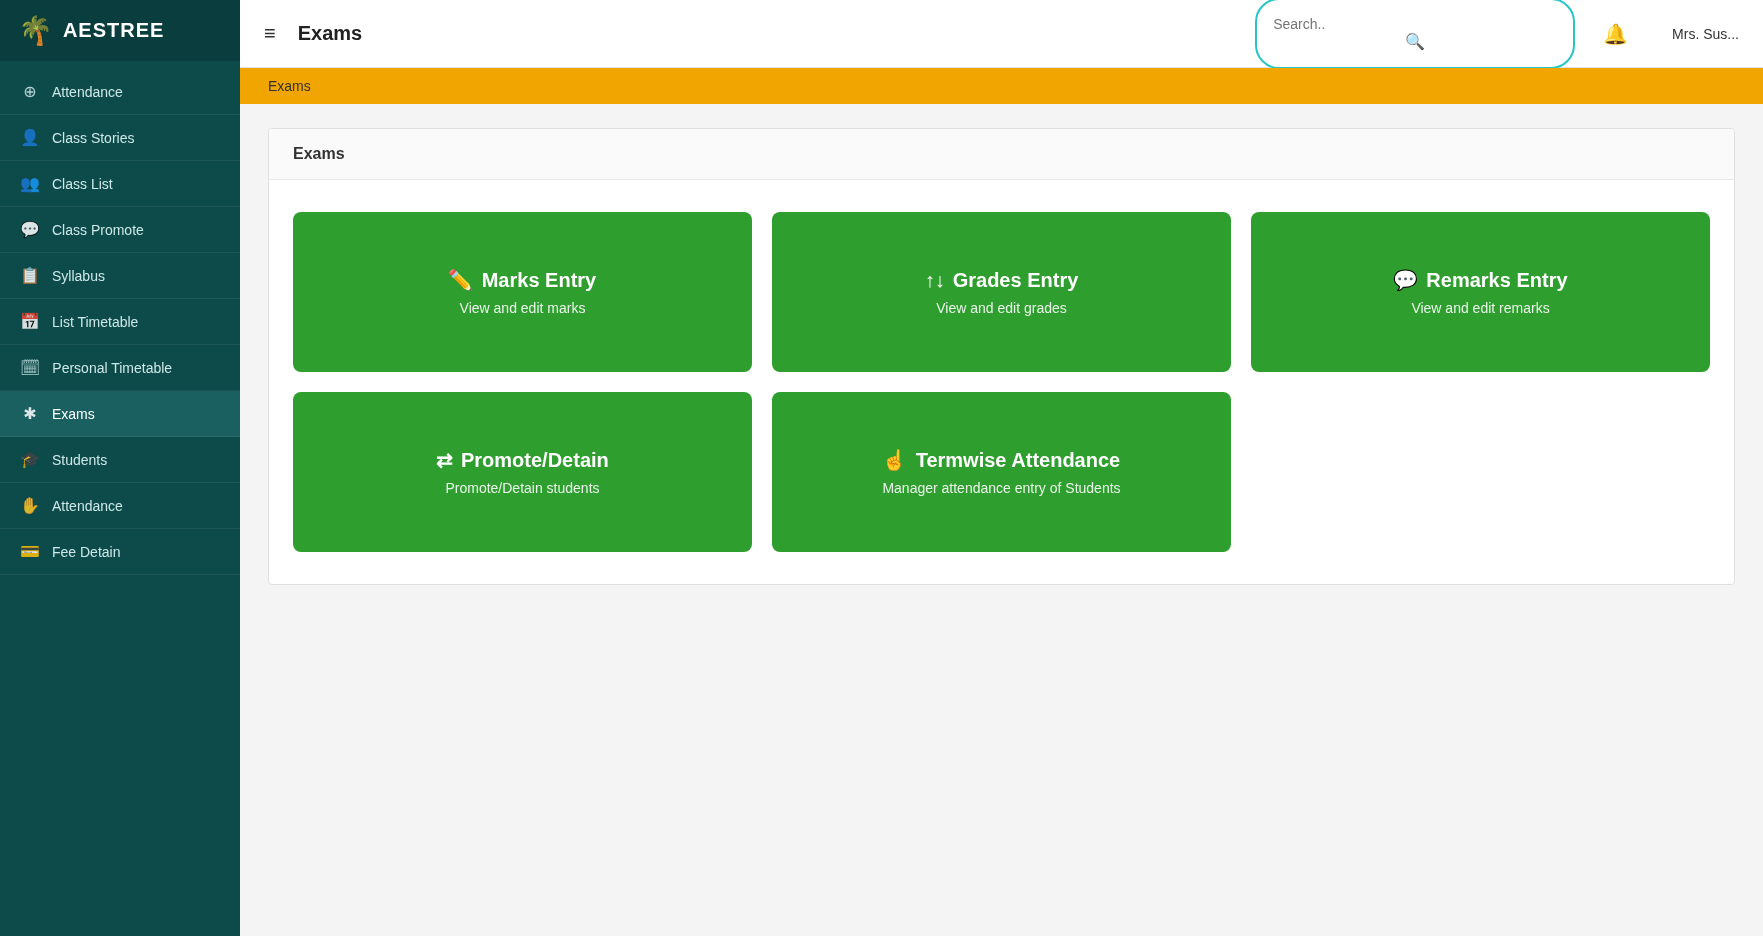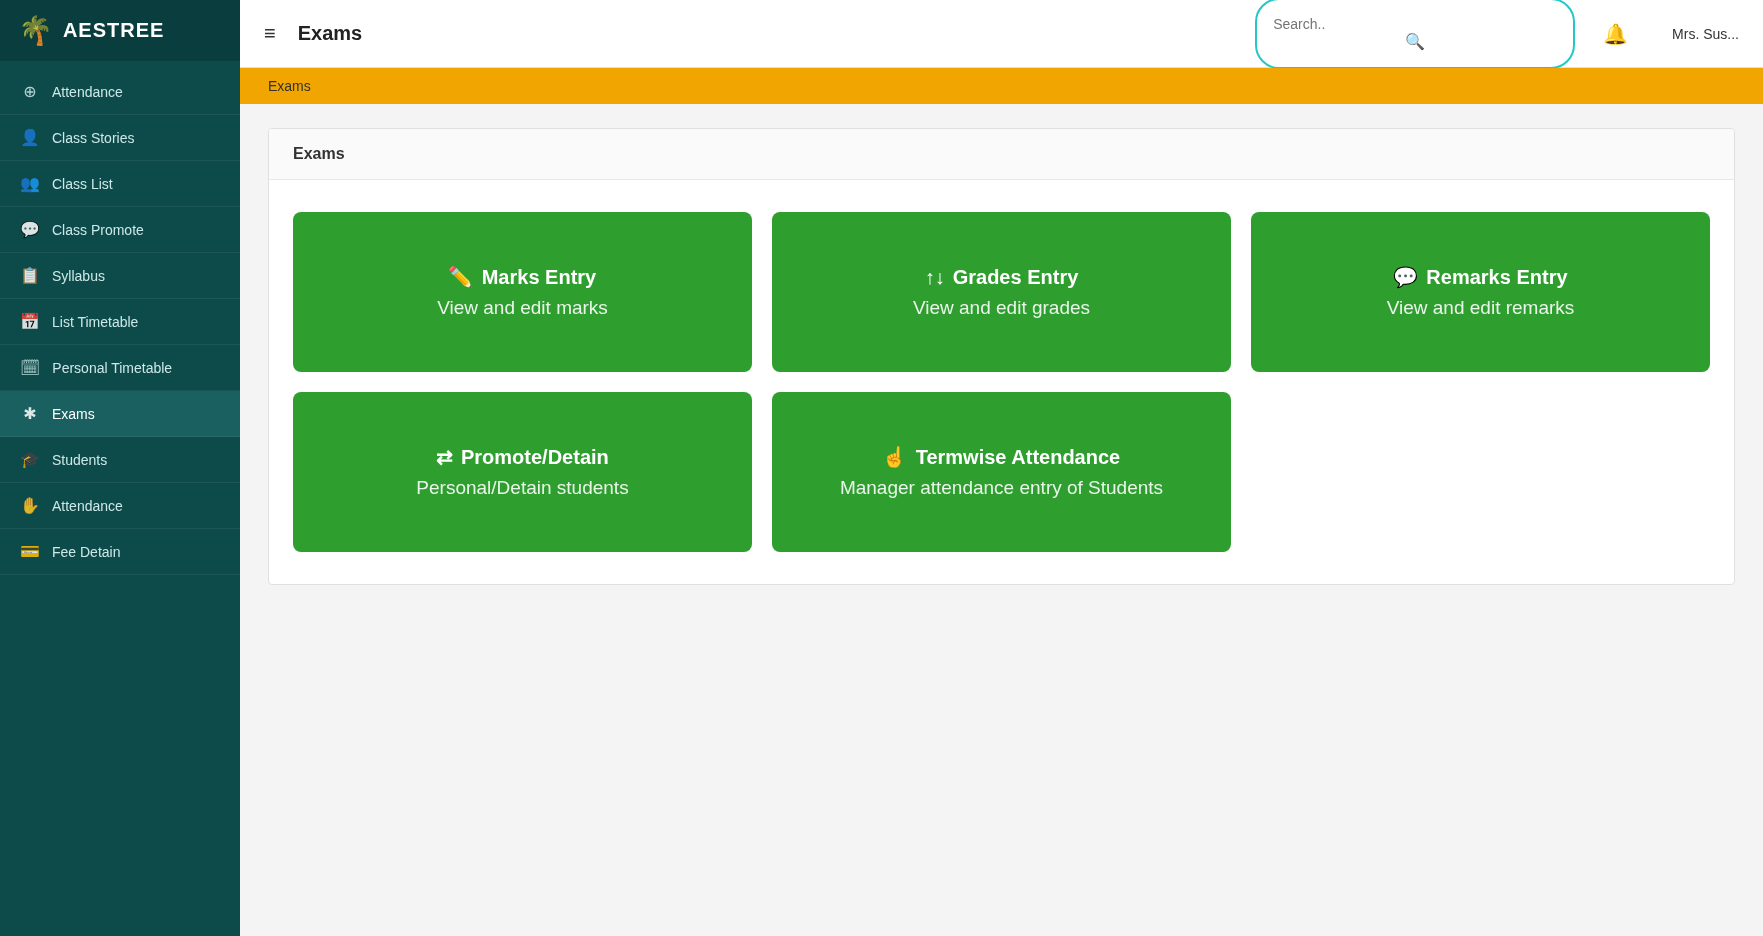--- a/index.html
+++ b/index.html
@@ -146,21 +146,21 @@
       text-align: center;
       cursor: pointer;
       transition: background 0.15s, transform 0.1s;
       display: flex;
       flex-direction: column;
       align-items: center;
       justify-content: center;
       min-height: 160px;
     }
     .tile-title { font-size: 20px; font-weight: 700; margin-bottom: 8px; display: flex; align-items: center; gap: 8px; justify-content: center; flex-wrap: wrap; }
-    .tile-subtitle { font-size: 19px; opacity: 0.9; }
+    .tile-subtitle { font-size: 14px; opacity: 0.9; }
 
     
     .tiles-grid-bottom {
       display: grid;
       grid-template-columns: repeat(3, 1fr);
       gap: 20px;
       margin-top: 20px;
     }
     .tile-wide {
       grid-column: span 1;
@@ -270,21 +270,21 @@
       <div class="tile-subtitle">View and edit remarks</div>
     </div>
           </div>
         <div class="tiles-grid-bottom">
 
         <div class="tile tile-wide">
       <div class="tile-title">
         <span>⇄</span>
         Promote/Detain
       </div>
-      <div class="tile-subtitle">Personal/Detain students</div>
+      <div class="tile-subtitle">Promote/Detain students</div>
     </div>
             <div class="tile tile-wide">
       <div class="tile-title">
         <span>☝️</span>
         Termwise Attendance
       </div>
       <div class="tile-subtitle">Manager attendance entry of Students</div>
     </div>
           </div>
       </div>

